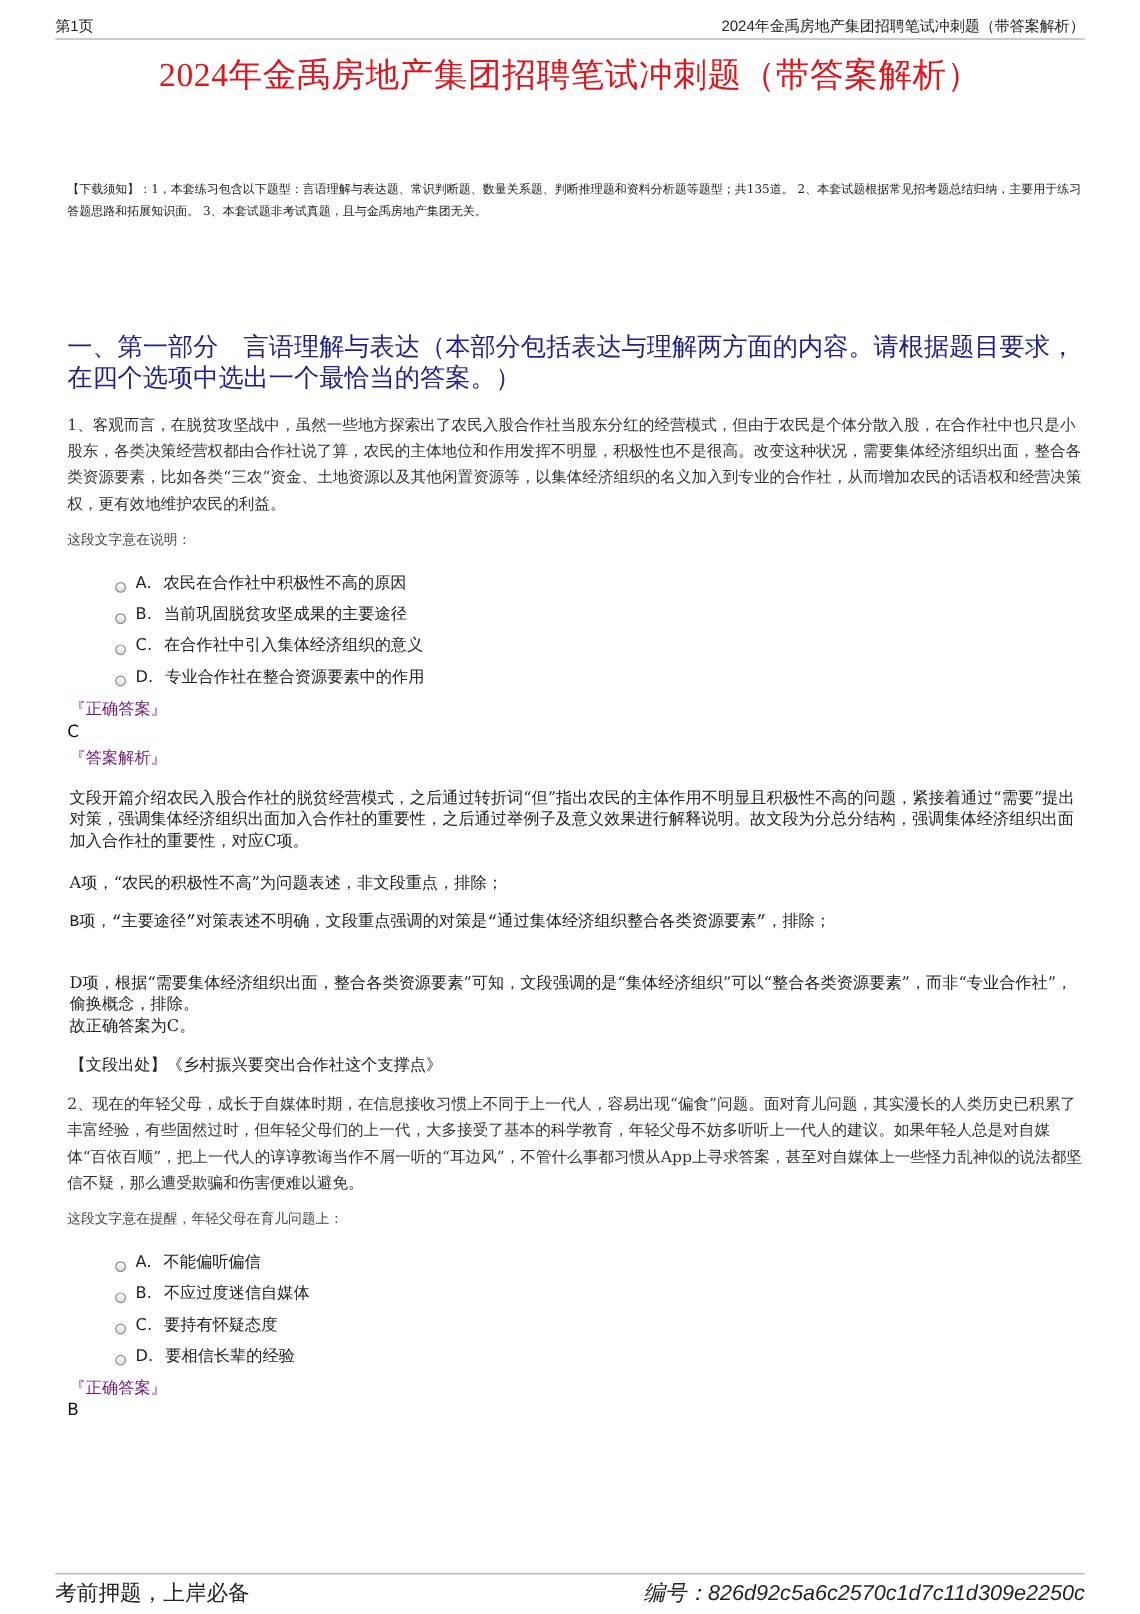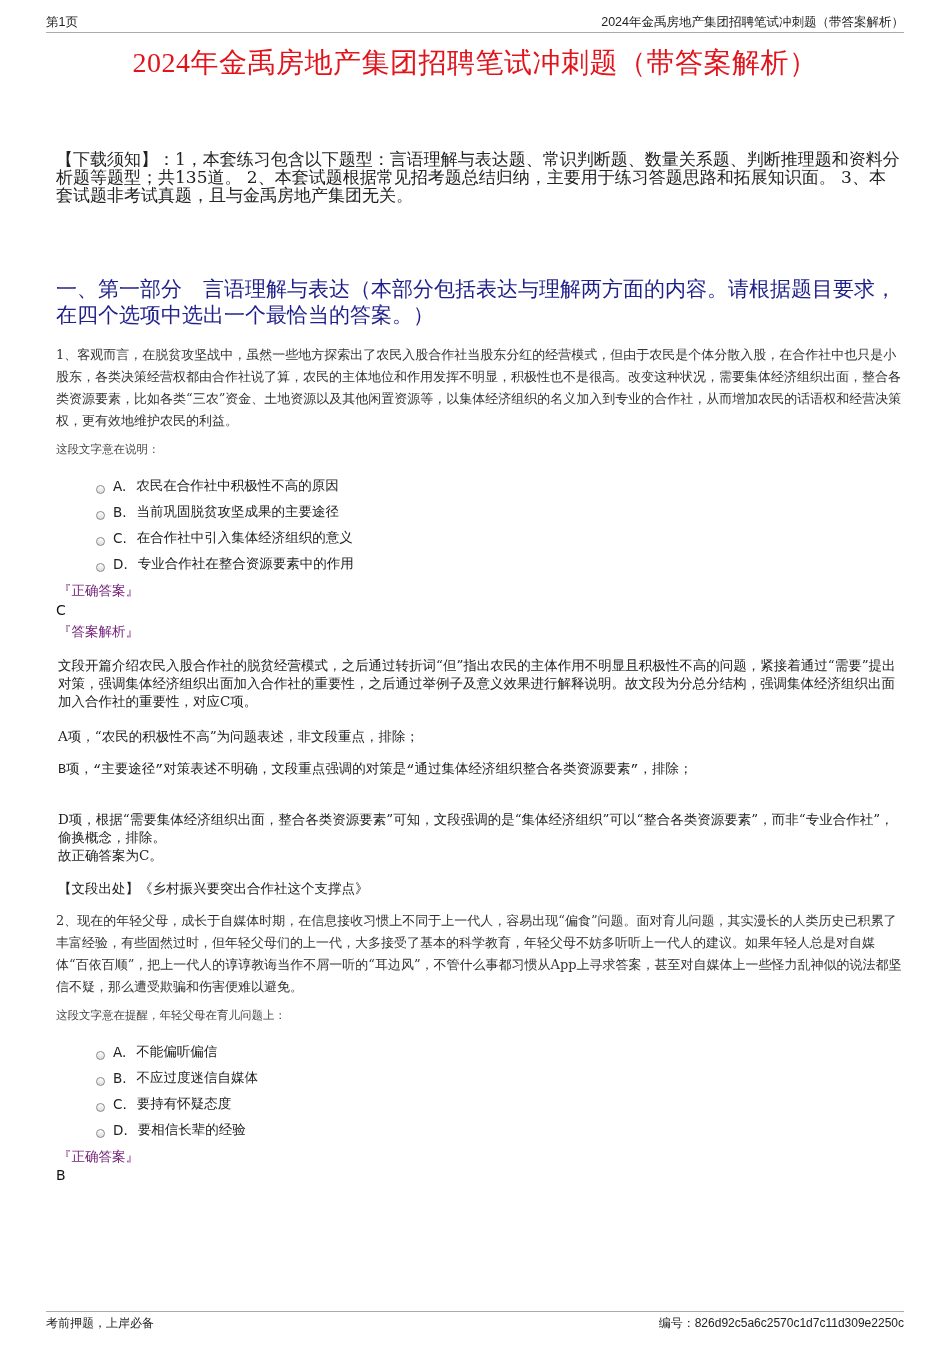--- a/index.html
+++ b/index.html
@@ -6,38 +6,38 @@
   body { width:950px; height:1345px; position:relative; overflow:hidden;
          font-family:"DejaVu Serif", "Liberation Serif", serif; color:#222; }
   .header { position:absolute; left:46px; right:46px; top:14px; height:18px;
             border-bottom:1px solid #aaa; font-size:12.5px; color:#222;
             font-family:"Liberation Sans", sans-serif; }
   .header .left { position:absolute; left:0; top:0; }
   .header .right { position:absolute; right:0; top:0; }
   .title { position:absolute; left:0; right:0; top:44px; text-align:center;
            font-size:28px; color:#e1141c; font-family:"Liberation Serif","DejaVu Serif",serif;
            letter-spacing:0.5px; }
-  .notice { position:absolute; left:56px; right:48px; top:150px; font-size:17px;
+  .notice { position:absolute; left:56px; right:48px; top:150px; font-size:10px;
             line-height:18px; color:#222; }
   .section { position:absolute; left:56px; right:48px; top:276px; font-size:21px;
              line-height:26px; color:#1f1f8a; }
   .q { position:absolute; left:56px; right:44px; font-size:13px; line-height:22px; color:#333; }
   .prompt { position:absolute; left:56px; font-size:11.5px; color:#444; }
   .options { position:absolute; left:96px; }
   .opt { height:26px; display:flex; align-items:center; font-size:13.5px; color:#222; }
   .radio { width:9px; height:9px; border:1px solid #888; border-radius:50%;
            margin-right:8px; margin-top:6px; background:linear-gradient(#fff,#ddd); box-sizing:border-box; }
   .opt .letter { font-family:"DejaVu Sans","Liberation Sans",sans-serif; margin-right:10px; }
   .lbl { position:absolute; left:58px; font-size:13.5px; color:#701a75; }
   .ans { position:absolute; left:56px; font-size:14px; color:#111; font-family:"DejaVu Sans","Liberation Sans",sans-serif; }
   .para { position:absolute; left:58px; right:50px; font-size:13.5px; line-height:18px; color:#222; }
   .footer { position:absolute; left:46px; right:46px; top:1311px; height:18px;
-            border-top:1px solid #aaa; font-size:12px; padding-top:3px; color:#222; }
+            border-top:1px solid #aaa; font-size:18px; padding-top:3px; color:#222; }
   .footer .left { position:absolute; left:0; top:3px; }
-  .footer .right { position:absolute; right:0; top:3px; font-family:"Liberation Sans",sans-serif; }
+  .footer .right { position:absolute; right:0; top:3px; font-family:"Liberation Sans",sans-serif;font-style:italic; }
 </style>
 </head>
 <body>
 
 <div class="header">
   <span class="left">第1页</span>
   <span class="right">2024年金禹房地产集团招聘笔试冲刺题（带答案解析）</span>
 </div>
 
 <div class="title">2024年金禹房地产集团招聘笔试冲刺题（带答案解析）</div>

